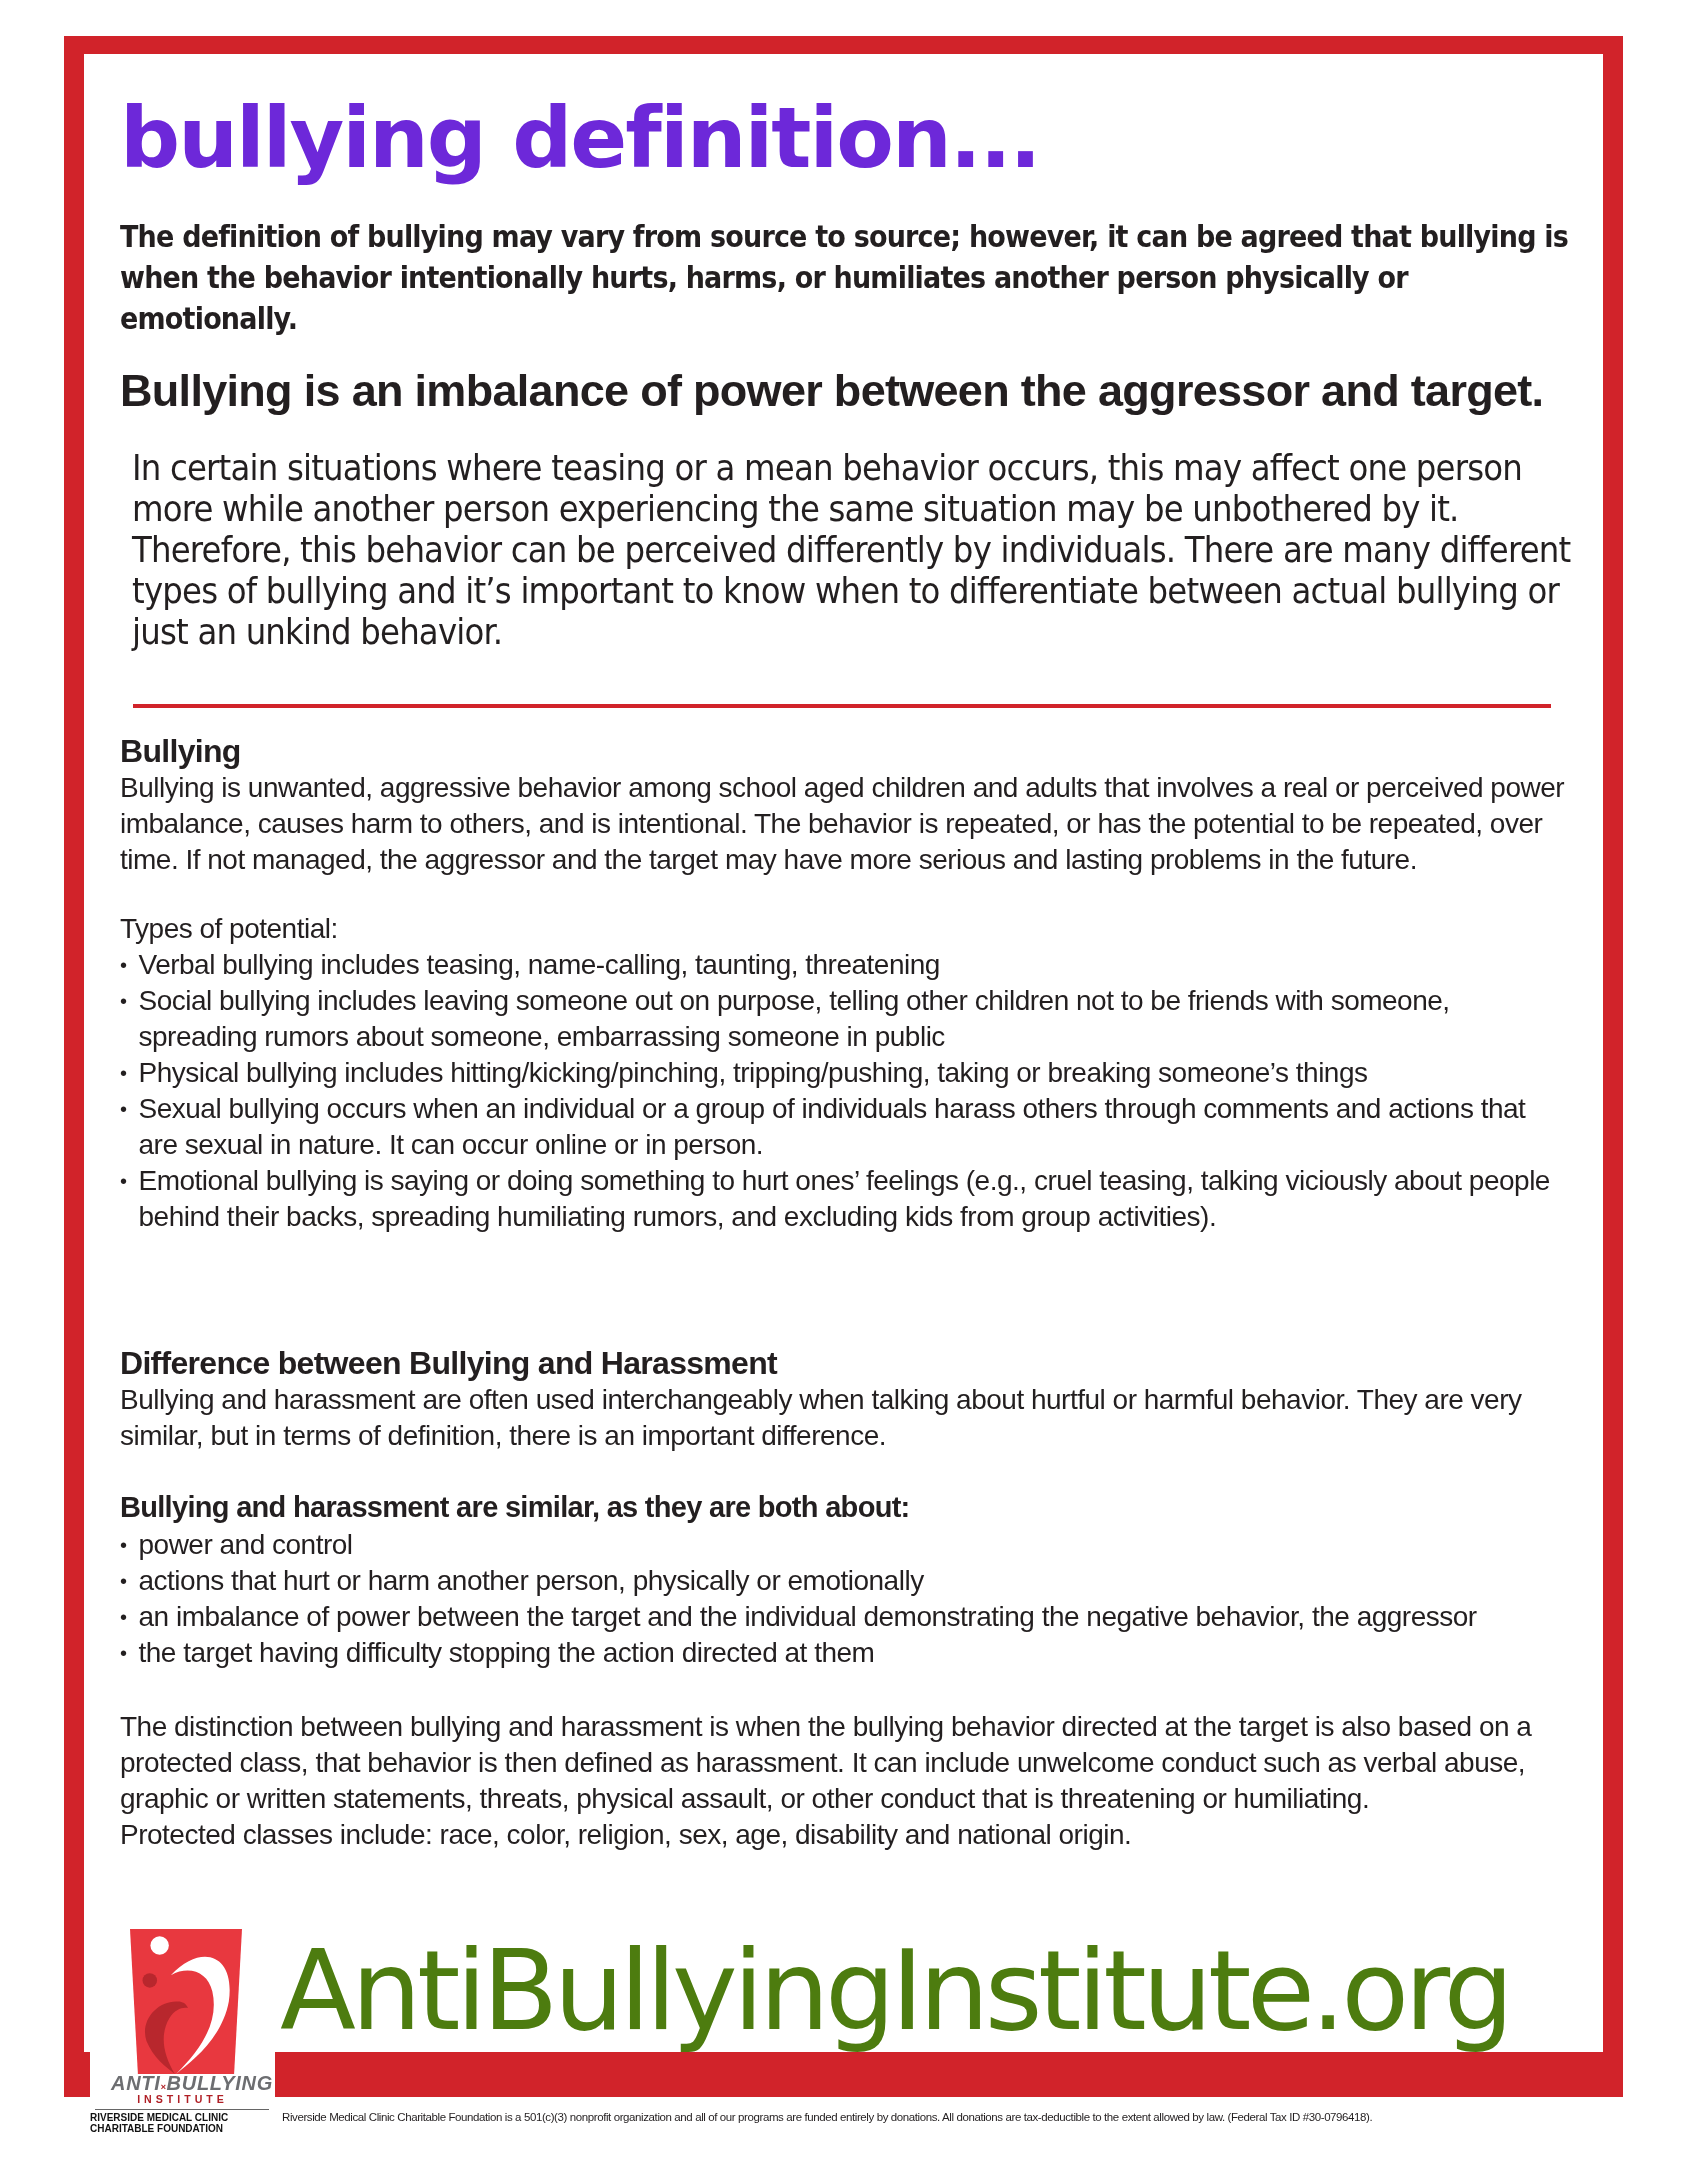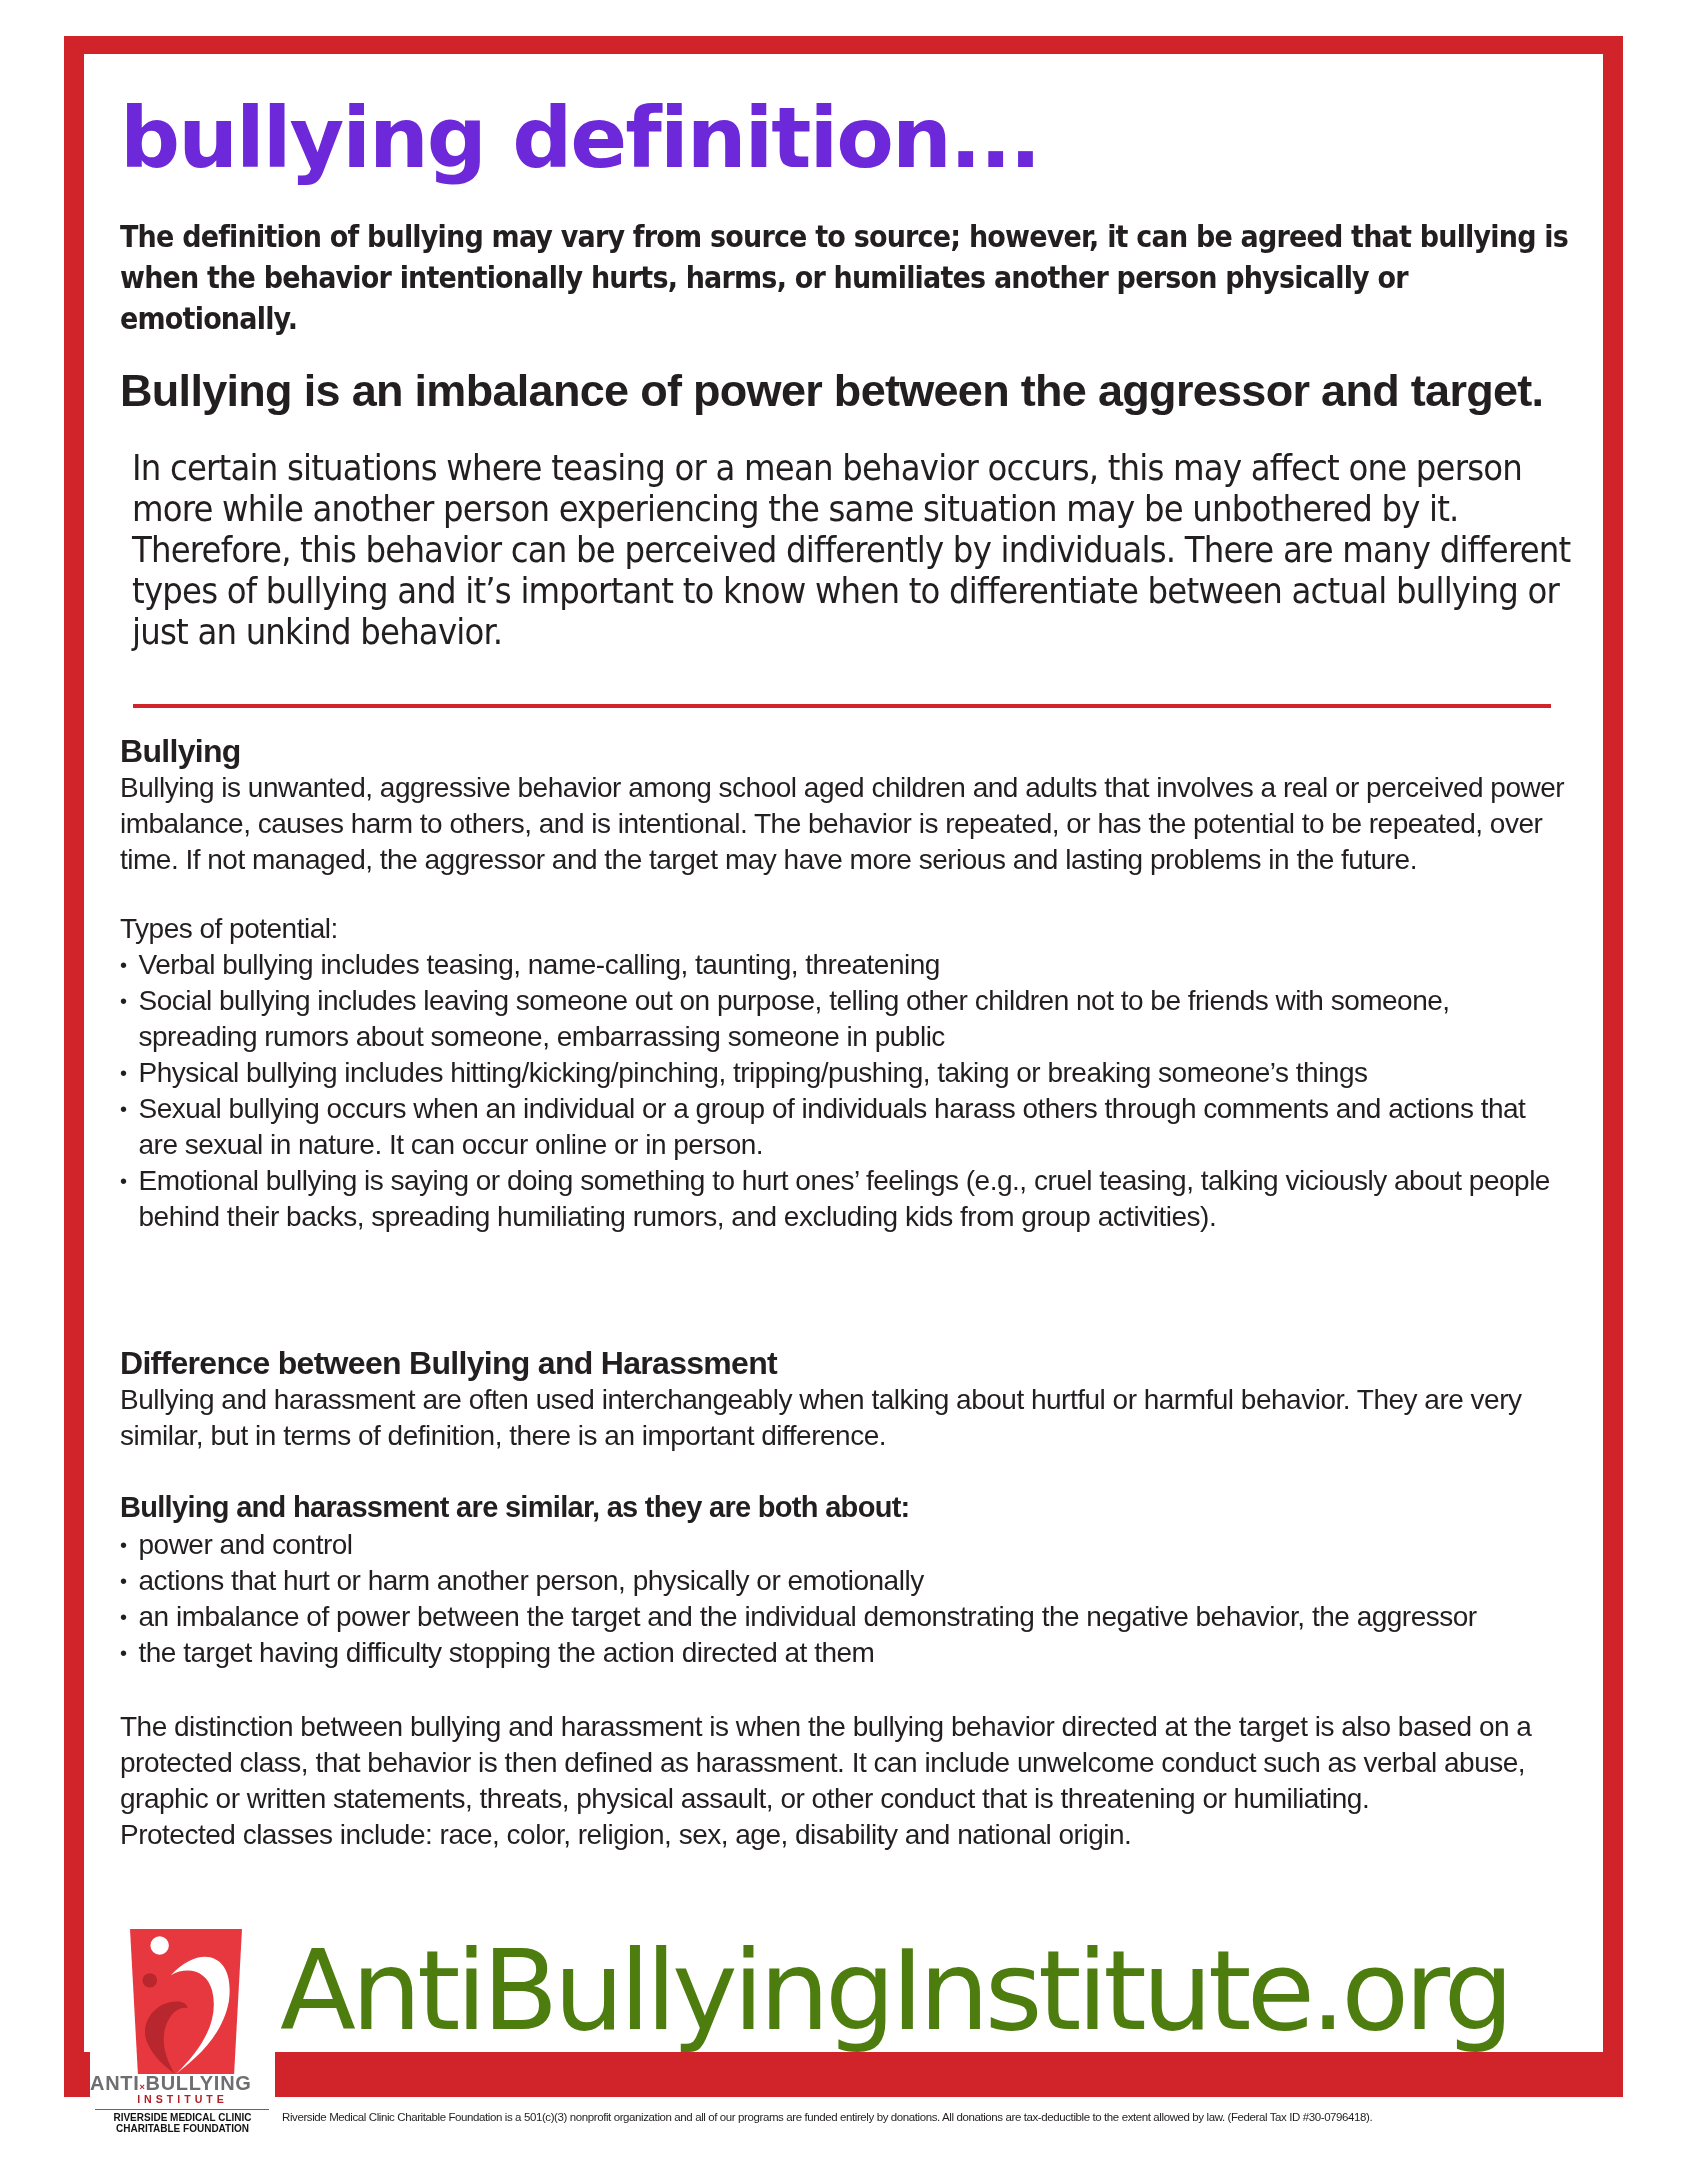--- a/index.html
+++ b/index.html
@@ -14,24 +14,24 @@
   .body-sec { position: absolute; left: 120px; width: 1451px; }
   .sec-title { font-weight: bold; font-size: 32px; line-height: 37px; letter-spacing: -0.7px; }
   .sec-text { font-family: "Liberation Sans Narrow", "Liberation Sans", sans-serif; font-size: 28px; line-height: 36px; letter-spacing: -0.5px; }
   .sub-title { font-size: 28px; line-height: 36px; letter-spacing: -0.5px; }
   ul.blist { list-style: none; margin: 0; padding: 0; }
   ul.blist li { position: relative; padding-left: 18.5px; font-size: 28px; line-height: 36px; letter-spacing: -0.5px; }
   ul.blist li::before { content: "•"; position: absolute; left: 0; top: 0; font-size: 20px; }
   .h2 { font-weight: bold; font-size: 29px; line-height: 40px; letter-spacing: -0.7px; }
   .logo { position: absolute; left: 90px; top: 1916px; width: 185px; height: 221px; background: #ffffff; }
   .logo-mark { position: absolute; left: 40px; top: 13px; width: 112px; height: 145px; }
-  .logo-name { position: absolute; left: 0; top: 156px; width: 204px; font-weight: bold; font-size: 20px; color: #6d6e71; letter-spacing: 0.7px; }
+  .logo-name { position: absolute; left: 0; top: 156px; width: 204px; text-align: center; font-weight: bold; font-size: 20px; color: #6d6e71; letter-spacing: 0.7px; font-style: italic; }
   .logo-inst { position: absolute; left: 0; top: 177px; width: 185px; text-align: center; font-weight: bold; font-size: 10.6px; color: #b01f25; letter-spacing: 4px; }
   .logo-rule { position: absolute; left: 5.3px; top: 193px; width: 174px; height: 1.3px; background: #666; }
-  .logo-found { position: absolute; left: 0; top: 196px; width: 185px; text-align: center; font-weight: bold; font-size: 10px; line-height: 11.2px; color: #111; }
+  .logo-found { position: absolute; left: 0; top: 196px; width: 185px; text-align: left; font-weight: bold; font-size: 10px; line-height: 11.2px; color: #111; }
   .site { position: absolute; left: 280px; top: 1935px; font-family: "DejaVu Sans", sans-serif; font-size: 111px; color: #4d7c0f; letter-spacing: -4.6px; line-height: 1; }
   .fine { position: absolute; left: 282px; top: 2111px; font-family: "Liberation Sans Narrow", "Liberation Sans", sans-serif; font-size: 11.5px; color: #231f20; letter-spacing: -0.4px; white-space: nowrap; }
 </style>
 </head>
 <body>
 
 <div class="frame"></div>
 
 <div class="content">
   <h1 class="title">bullying definition...</h1>

